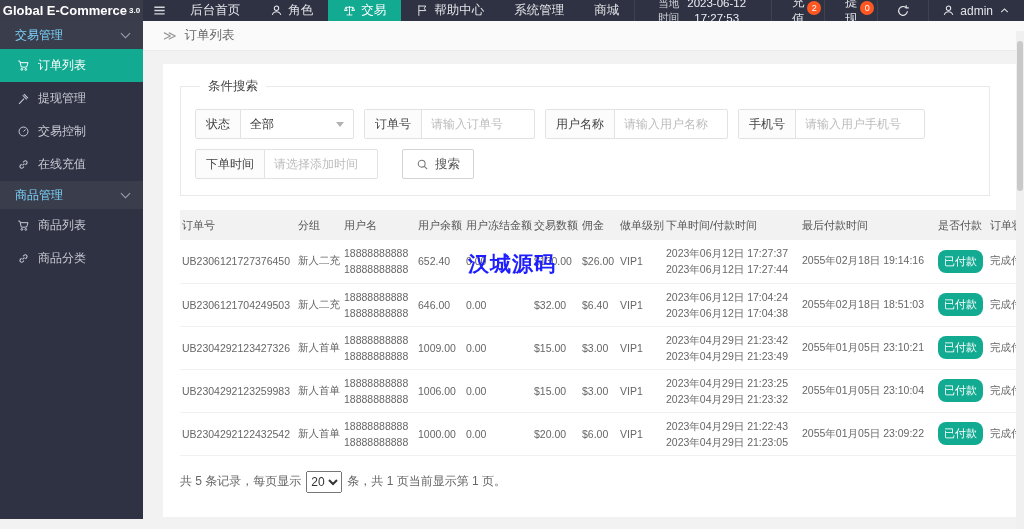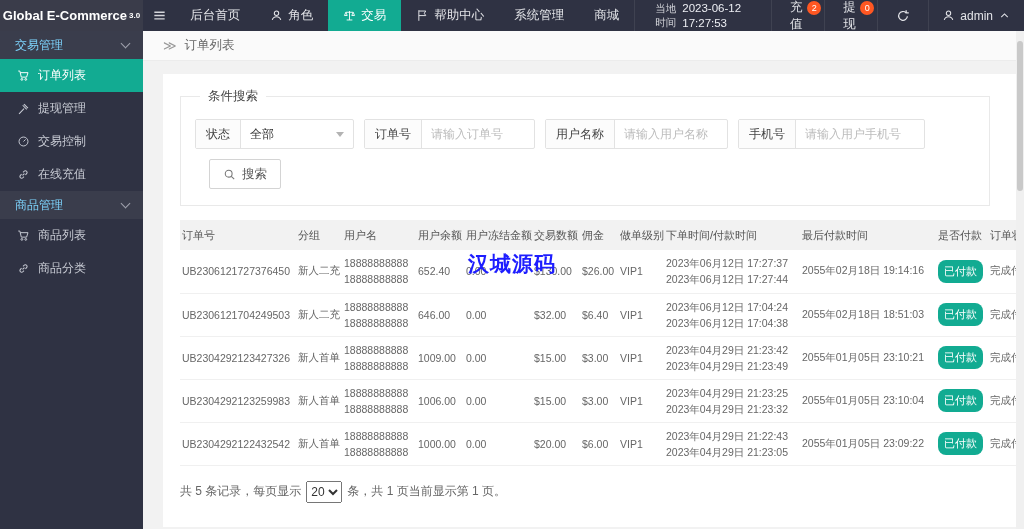--- a/index.html
+++ b/index.html
@@ -6,21 +6,21 @@
   * { box-sizing:border-box; }
   html,body { margin:0; padding:0; }
   body {
     width:1024px; height:529px; overflow:hidden; position:relative;
     font-family:"Liberation Sans","DejaVu Sans",sans-serif;
     background:#f2f2f2; font-size:12px; color:#666;
   }
   svg { display:block; }
 
   
-  .topbar { height:31px; background:var(--header-bg); display:flex; align-items:stretch; color:#e3e4e8; }
+  .topbar { height:21px; background:var(--header-bg); display:flex; align-items:stretch; color:#e3e4e8;text-align:center; }
   .logo { width:143px; background:#3a3c4a; display:flex; align-items:center; justify-content:center;
           color:#fff; font-size:13px; font-weight:bold; white-space:nowrap; flex-shrink:0; cursor:pointer; }
   .logo sup { font-size:8px; margin-left:2px; font-weight:bold; }
   .hamburger { width:38px; display:flex; align-items:center; justify-content:center; cursor:pointer; color:#d5d6db; }
   .nav-item { padding:0 15px; display:flex; align-items:center; gap:5px; font-size:12.5px; cursor:pointer; white-space:nowrap; }
   .nav-item.active { background:var(--accent); color:#fff; }
   .nav-ic svg { width:13px; height:13px; }
   .top-right { margin-left:auto; display:flex; align-items:stretch; }
   .time-block { display:flex; flex-direction:row; justify-content:center; align-items:center;
                 padding:0 20px; line-height:1.3; border-left:1px solid rgba(255,255,255,.08);
@@ -255,20 +255,24 @@
           <div class="ig">
             <span class="ig-label">用户名称</span>
             <input type="text" placeholder="请输入用户名称" style="">
           </div>
           <div class="ig">
             <span class="ig-label">手机号</span>
             <input type="text" class="wide" placeholder="请输入用户手机号" style="">
           </div>
         </div>
         <div class="f-row">
+          <div class="ig">
+            <span class="ig-label">下单时间</span>
+            <input type="text" placeholder="请选择添加时间" style="">
+          </div>
           <button class="search-btn">
             <svg viewBox="0 0 16 16" fill="none" stroke="currentColor" stroke-width="1.3">
                 <circle cx="7" cy="7" r="4.2"></circle>
                 <path d="M10.2 10.2l3.6 3.6"></path>
               </svg>
             <span>搜索</span>
           </button>
         </div>
       </fieldset>
 

